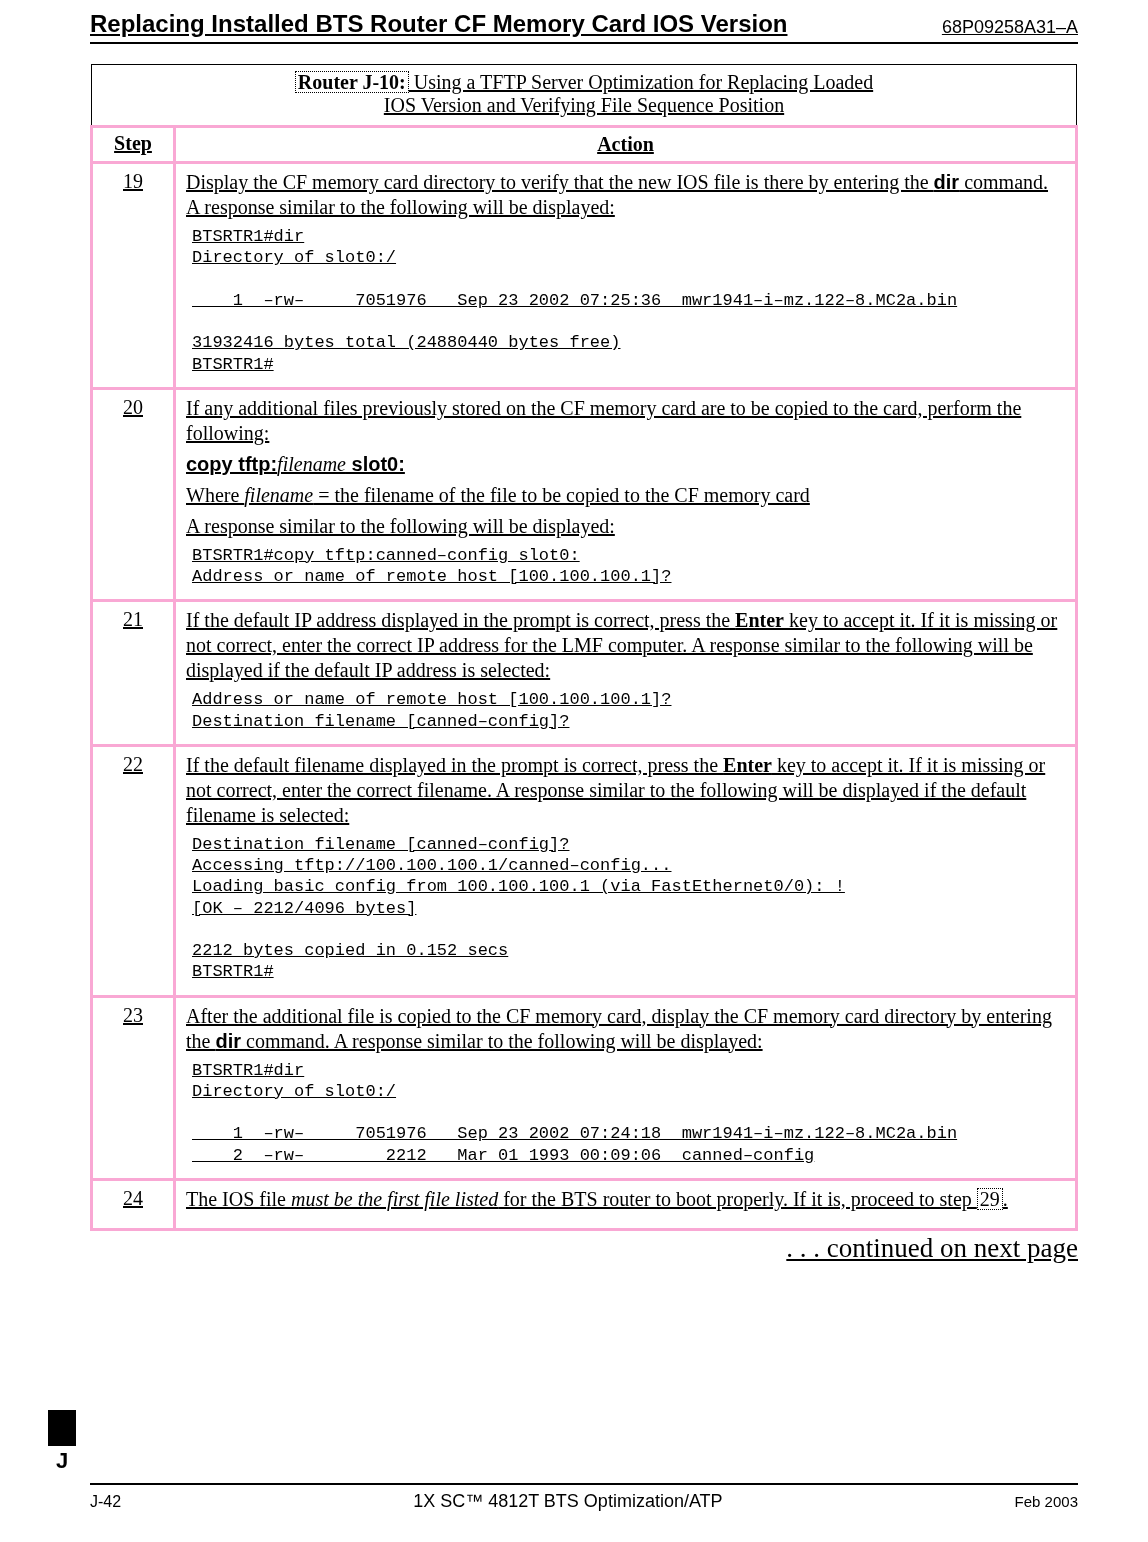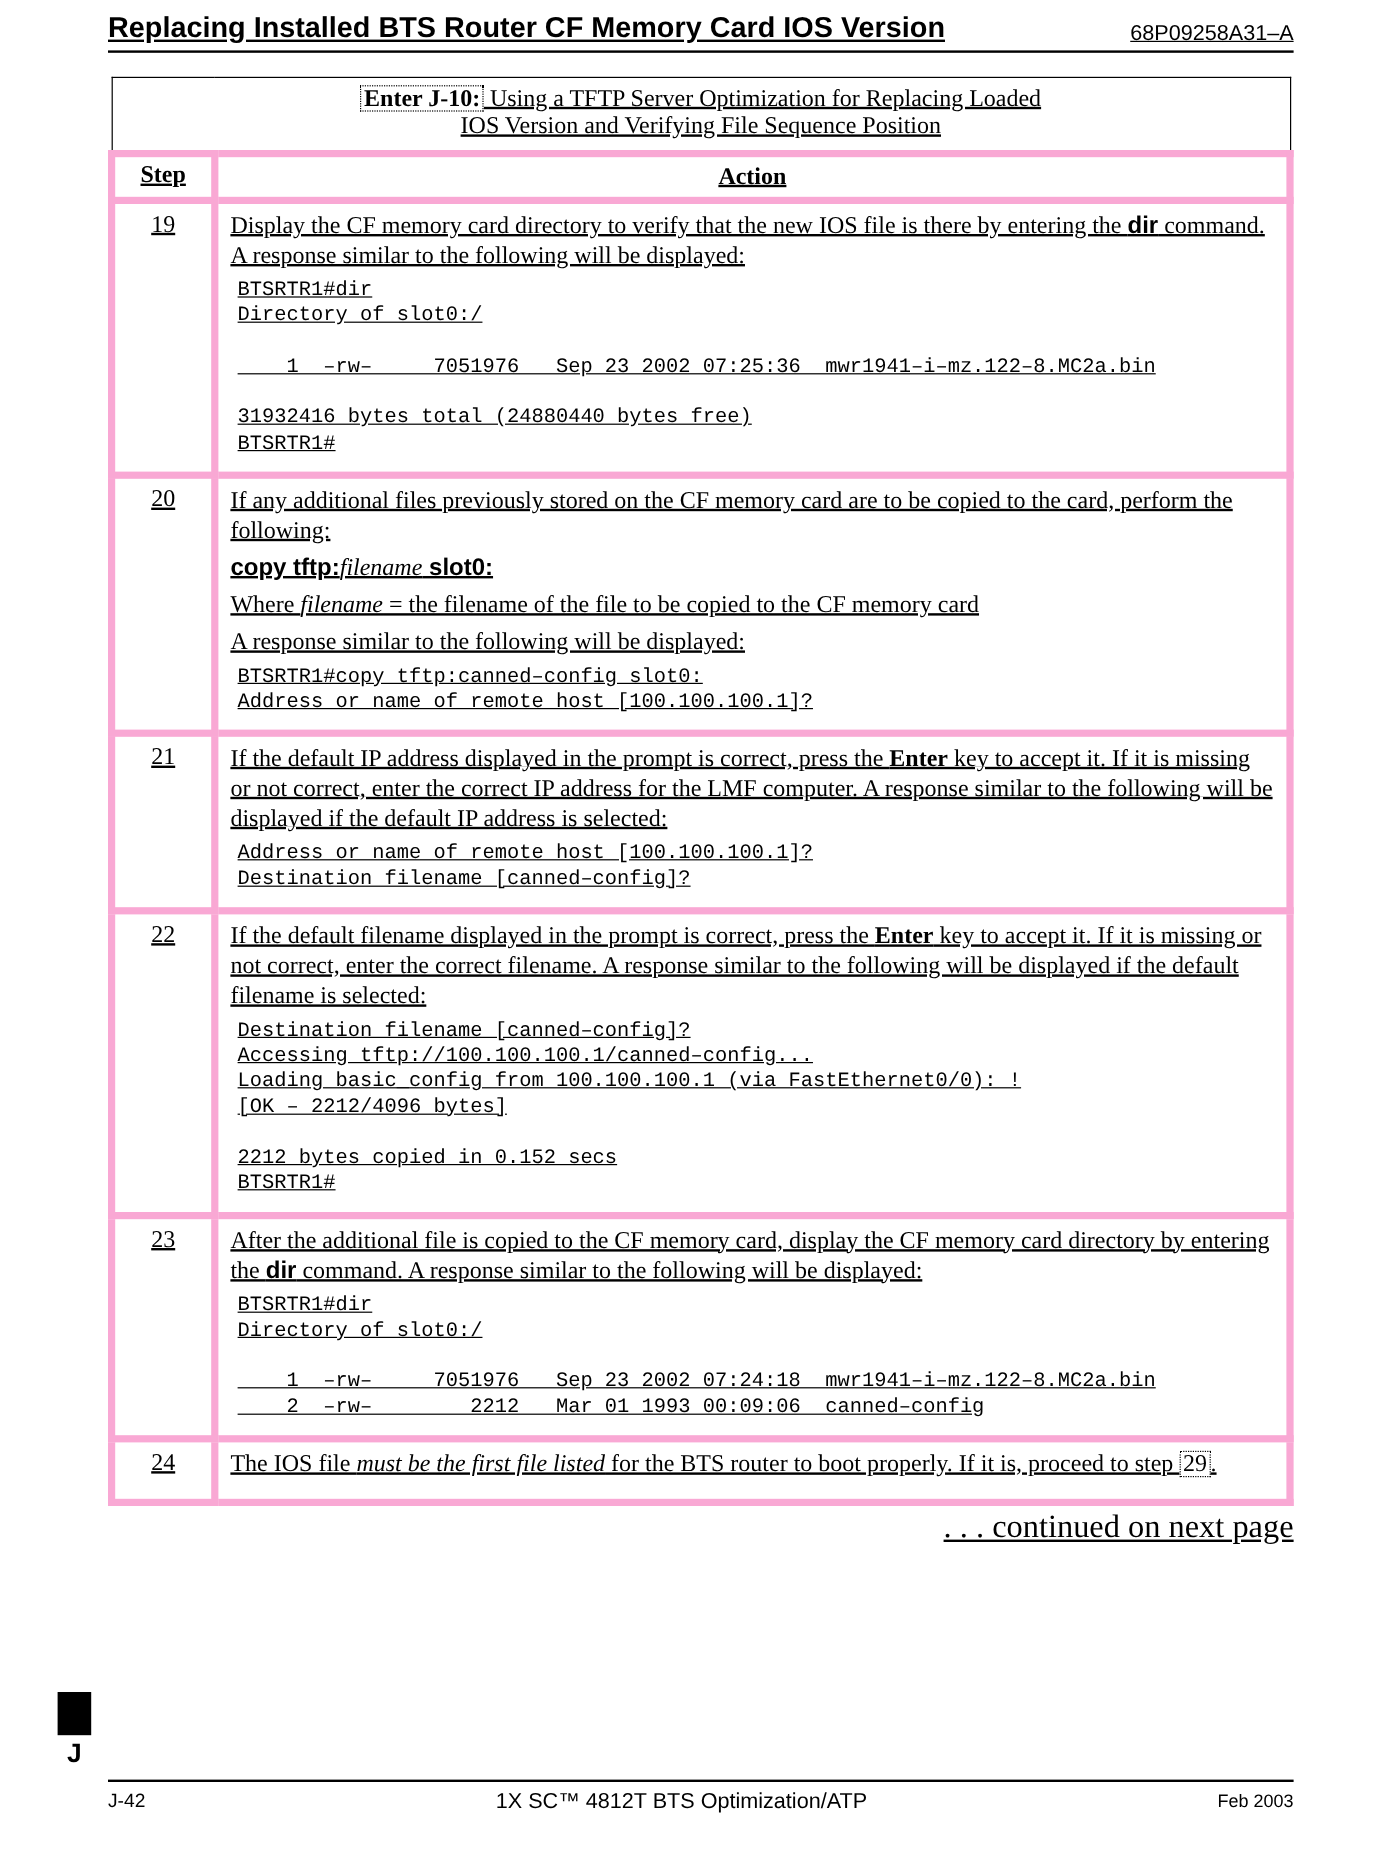--- a/index.html
+++ b/index.html
@@ -36,21 +36,21 @@
     border: none;
     border-top: 2px solid #000;
     margin: 4px 0 20px 0;
   }
   .tbl {
     border-collapse: collapse;
     width: 100%;
     margin-top: 4px;
   }
   .tbl td, .tbl th {
-    border: 6px solid #f9a8d4;
+    border: 3px solid #f9a8d4;
     vertical-align: top;
   }
   .tbl .title-row td {
     border-left: 1px solid #000;
     border-right: 1px solid #000;
     border-top: 1px solid #000;
     border-bottom: 1px solid #000;
     text-align: center;
     padding: 6px 8px 8px 8px;
     font-size: 20px;
@@ -148,21 +148,21 @@
   <div class="header-row">
     <div class="header-title">Replacing Installed BTS Router CF Memory Card IOS Version</div>
     <div class="header-code">68P09258A31–A</div>
   </div>
   <hr class="header-rule">
 
   <table class="tbl">
     <tbody>
         <tr class="title-row">
       <td colspan="2">
-        <span class="dashed-box"><span class="tbl-title-strong">Enter J-10:</span></span><span> Using a TFTP Server Optimization for Replacing Loaded</span><br>
+        <span class="dashed-box"><span class="tbl-title-strong">Router J-10:</span></span><span> Using a TFTP Server Optimization for Replacing Loaded</span><br>
         <span>IOS Version and Verifying File Sequence Position</span>
       </td>
     </tr>
     <tr class="header-row2">
       <td class="step-col">Step</td>
       <td class="action-col" style="text-align:center;">Action</td>
     </tr>
 
     <tr>
       <td class="step-col">19</td>

